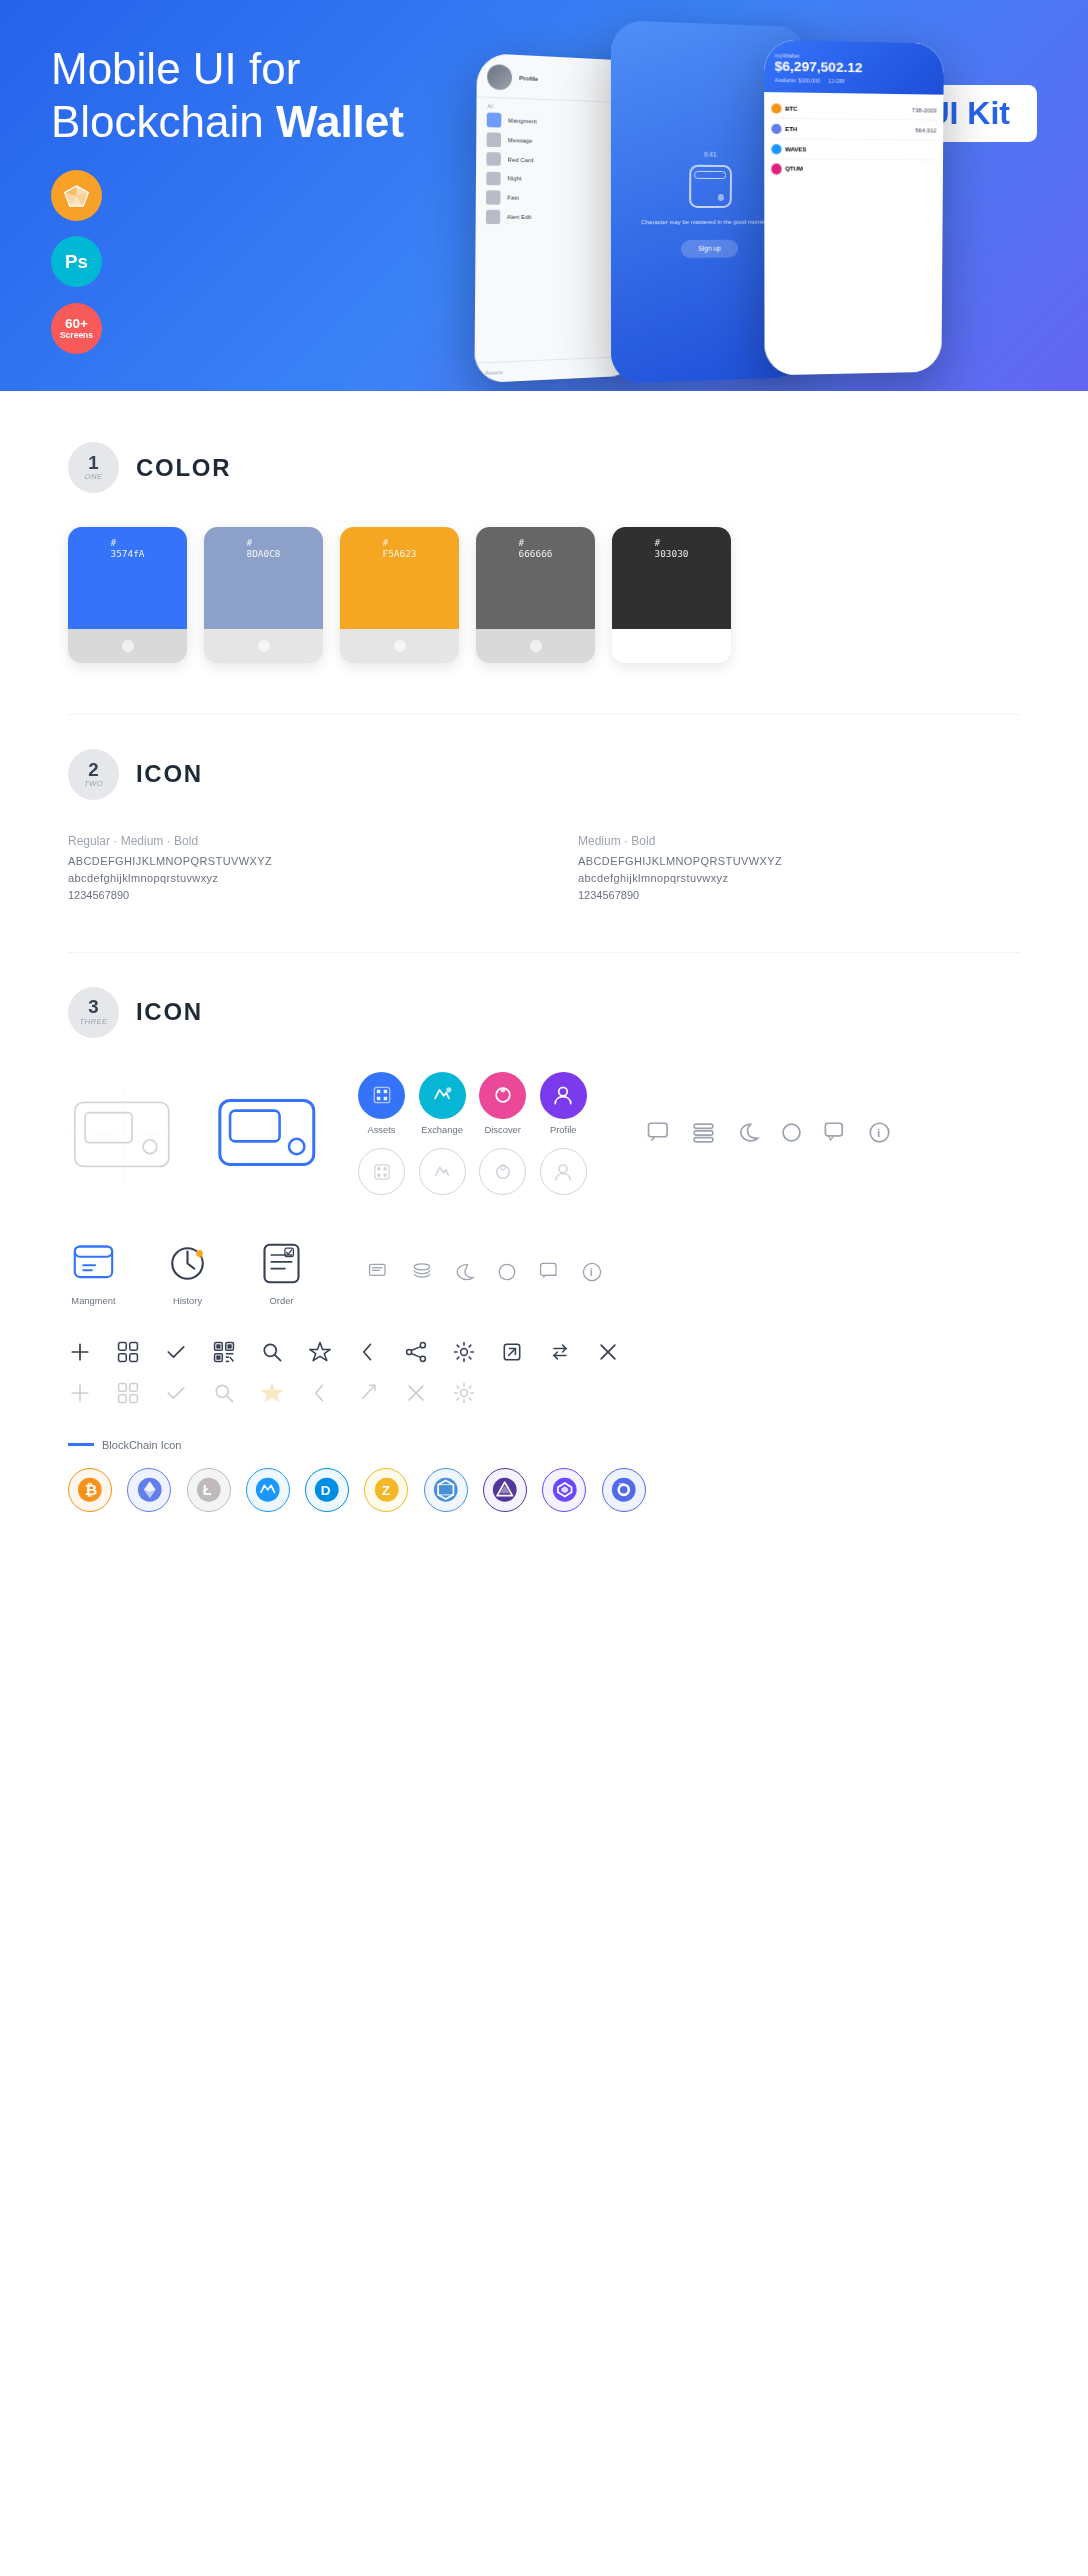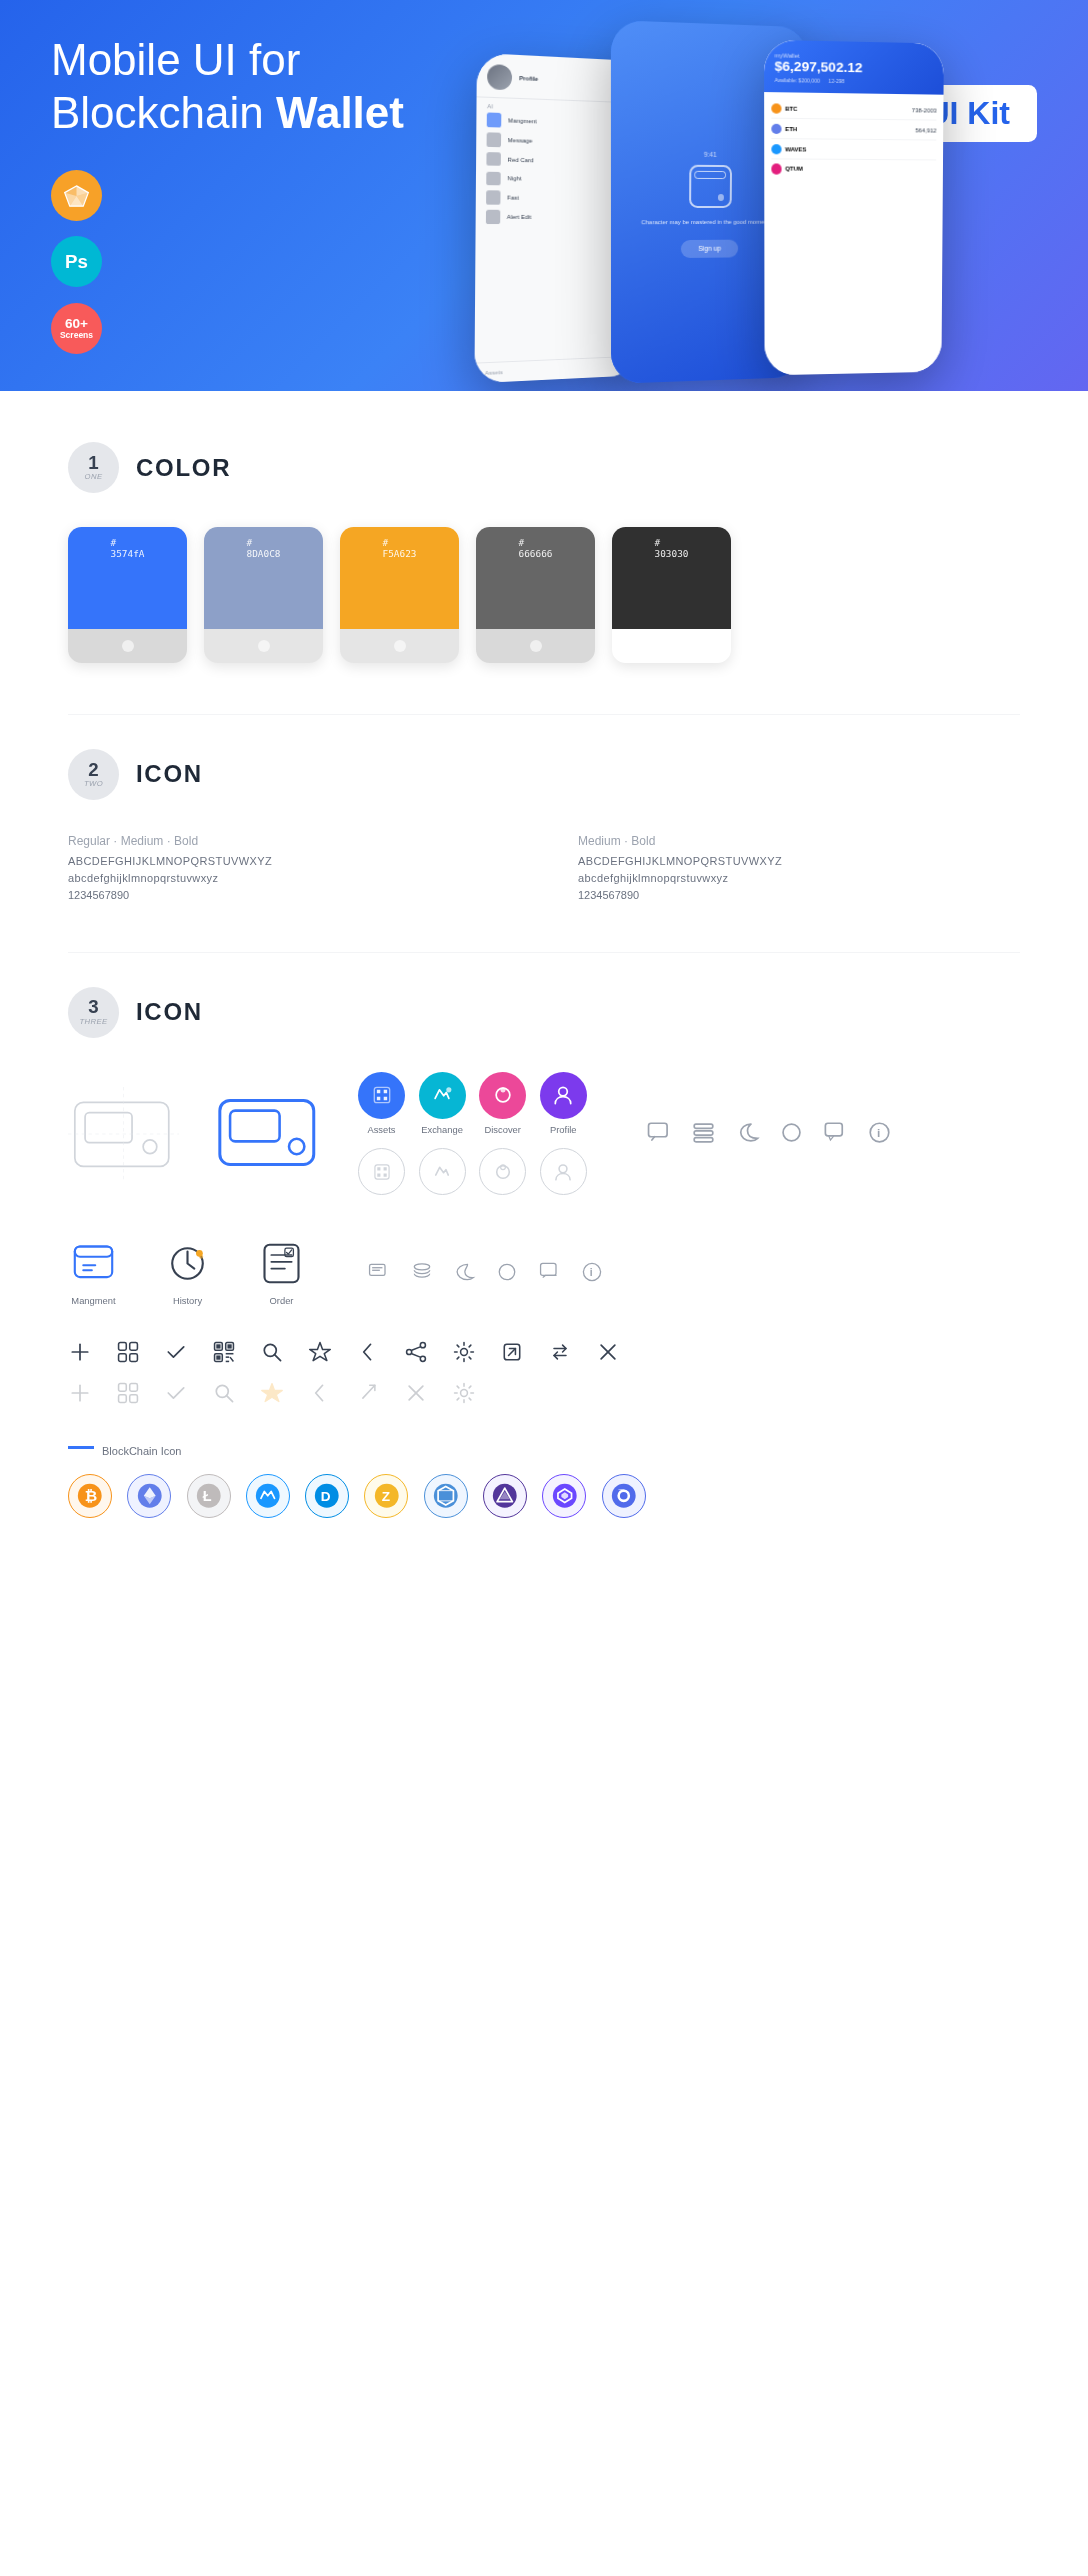--- a/index.html
+++ b/index.html
@@ -15,21 +15,21 @@
       display: flex;
       align-items: flex-start;
       padding: 34px 51px;
     }
     .hero-title {
       color: #fff;
       font-size: 44px;
       font-weight: 400;
       line-height: 1.2;
       max-width: 425px;
-      margin-top: 0;
+      margin-top: 9px;
     }
     .hero-title strong { font-weight: 800; }
 
     .ui-kit-badge {
       position: absolute;
       top: 85px;
       right: 51px;
       background: #fff;
       color: #2563eb;
       font-size: 32px;
@@ -251,21 +251,20 @@
       margin-bottom: 17px;
     }
     .blockchain-line {
       width: 25.5px;
       height: 2.6px;
       background: #3574fa;
     }
     .blockchain-text {
       font-size: 11px;
       color: #6b7280;
-      margin-top: 6px;
     }
 
     
     .crypto-row {
       display: flex;
       gap: 15.3px;
       flex-wrap: wrap;
       align-items: center;
     }
     .crypto-icon {

